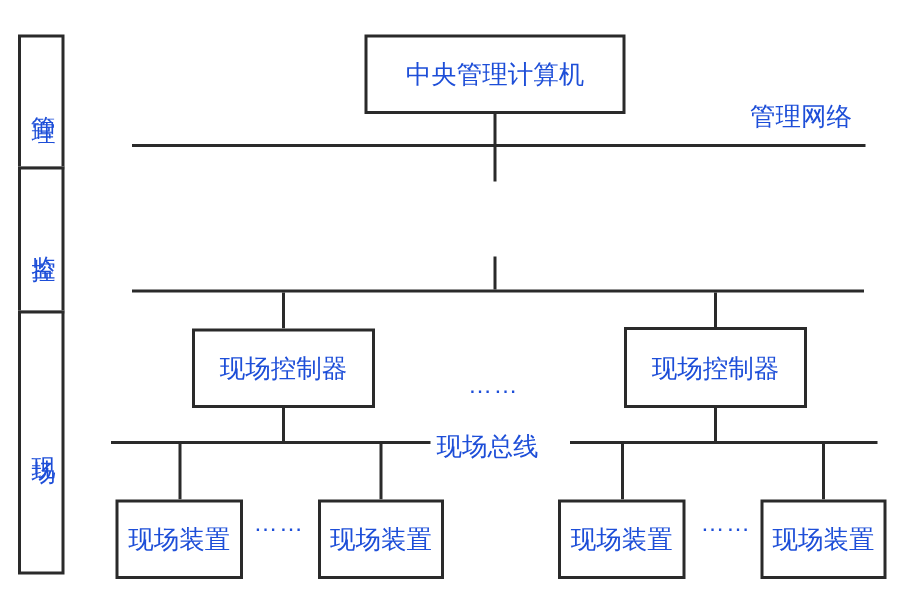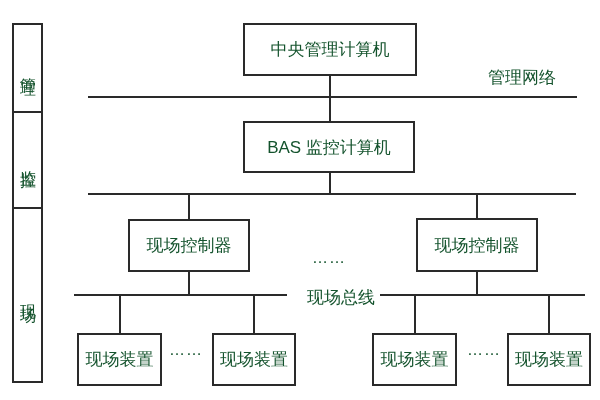--- a/index.html
+++ b/index.html
@@ -6,21 +6,21 @@
     margin: 0;
     padding: 0;
     background: #ffffff;
   }
   .canvas {
     position: relative;
     width: 600px;
     height: 400px;
     background: #ffffff;
     font-family: "Liberation Sans", sans-serif;
-    color: #14532d;
+    color: #1d4ed8;
     overflow: hidden;
   }
   .node {
     position: absolute;
     box-sizing: border-box;
     border: 2px solid #2a2a2a;
     background: #ffffff;
     display: flex;
     align-items: center;
     justify-content: center;
@@ -86,39 +86,36 @@
   </div>
   <div class="side-cell" style="top:207px; height:176px;">
     <span>现场</span>
   </div>
 
   <div class="node" style="left:243px; top:23px; width:174px; height:53px;">
     <span>中央管理计算机</span>
   </div>
 
   <div class="hline" style="left:88px; top:96px; width:489px;"></div>
-  <div class="bus-label" style="left:488px; top:66px;font-family:Liberation Mono, monospace;">管理网络</div>
+  <div class="bus-label" style="left:500px; top:66px;font-family:Liberation Mono, monospace;">管理网络</div>
 
-  <div class="node" style="left:243px; top:121px; width:172px; height:52px;">
-    <span>BAS 监控计算机</span>
-  </div>
 
   <div class="hline" style="left:88px; top:193px; width:488px;"></div>
 
   <div class="node" style="left:128px; top:219px; width:122px; height:53px;">
     <span>现场控制器</span>
   </div>
   <div class="node" style="left:416px; top:218px; width:122px; height:54px;">
     <span>现场控制器</span>
   </div>
   <div class="dots" style="left:303px; top:250px;">……</div>
 
   <div class="hline" style="left:74px; top:294px; width:213px;"></div>
   <div class="hline" style="left:380px; top:294px; width:205px;"></div>
-  <div class="bus-label" style="left:307px; top:286px;">现场总线</div>
+  <div class="bus-label" style="left:291px; top:286px;">现场总线</div>
 
   <div class="node" style="left:77px; top:333px; width:85px; height:53px;">
     <span>现场装置</span>
   </div>
   <div class="node" style="left:212px; top:333px; width:84px; height:53px;">
     <span>现场装置</span>
   </div>
   <div class="node" style="left:372px; top:333px; width:85px; height:53px;">
     <span>现场装置</span>
   </div>

